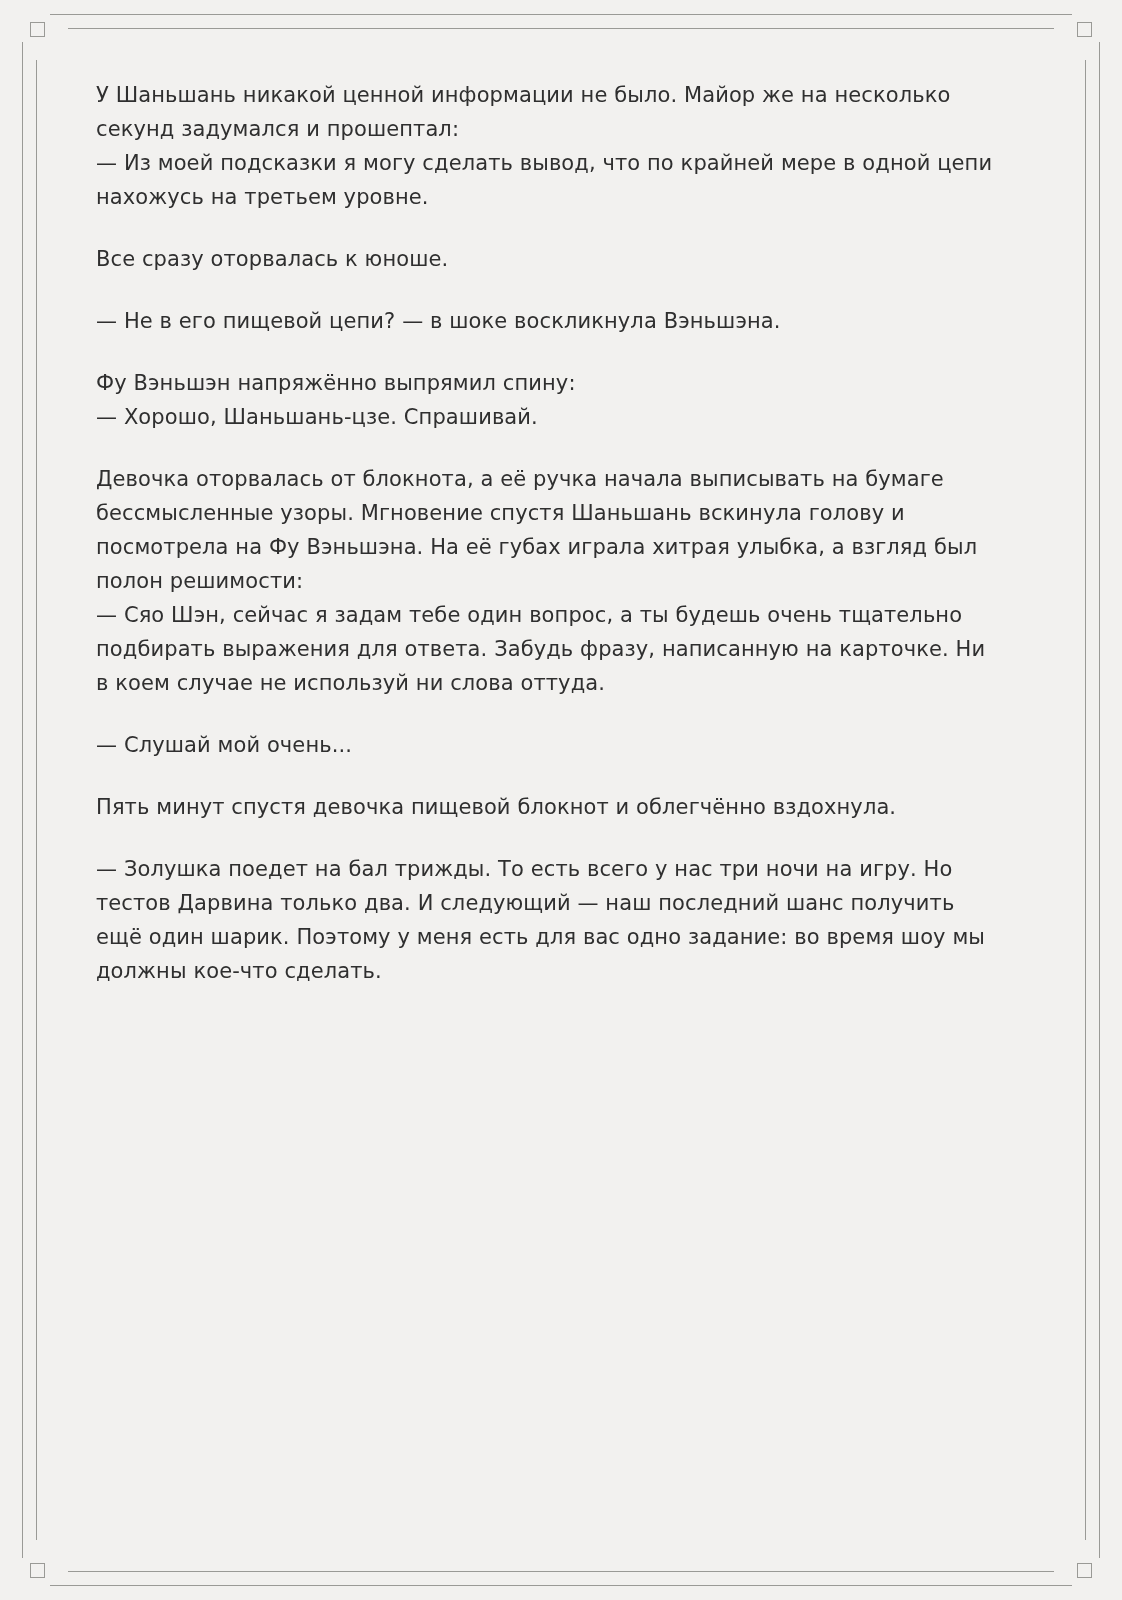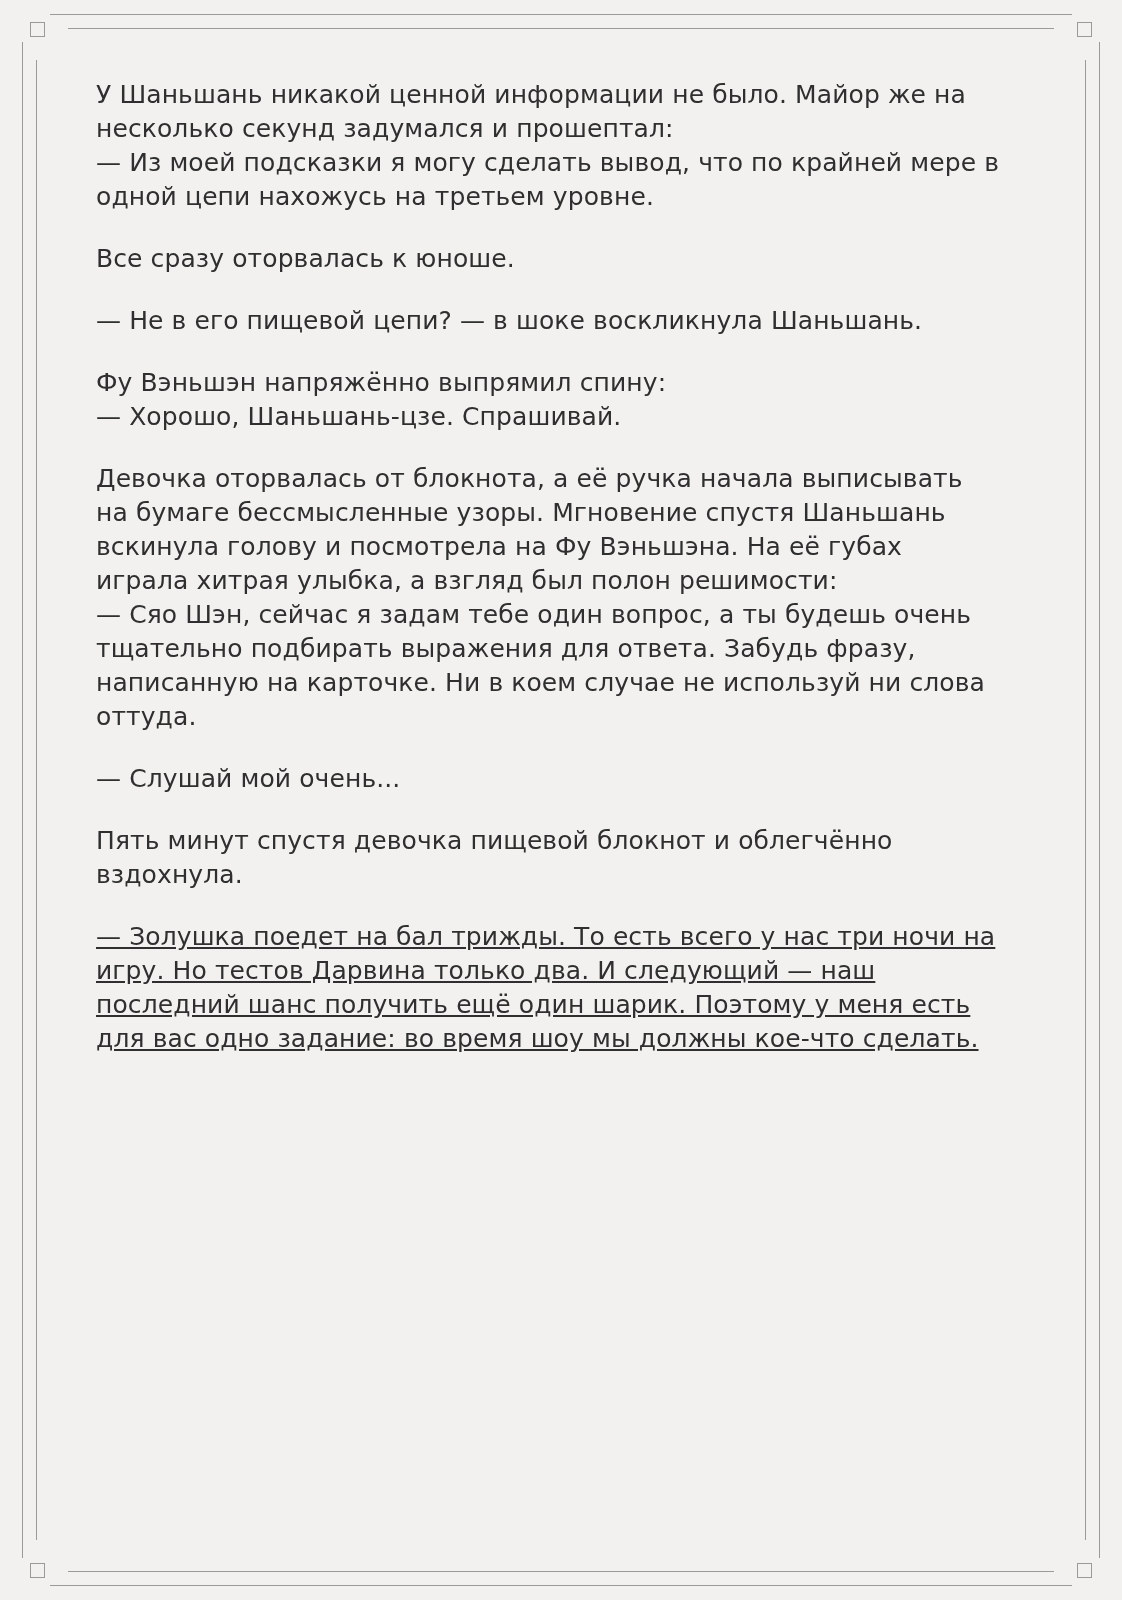--- a/index.html
+++ b/index.html
@@ -58,27 +58,27 @@
 
   
   .content {
     position: absolute;
     left: 96px;
     top: 78px;
     width: 906px;
   }
   p.para {
     margin: 0 0 28px 0;
-    font-size: 25px;
+    font-size: 21px;
     line-height: 34px;
     letter-spacing: 0.1px;
     color: #2f2f2f;
     white-space: pre-line;
   }
-  p.para:last-child { margin-bottom: 12px; text-decoration: underline; }
+  p.para:last-child { margin-bottom: 12px; }
 </style>
 </head>
 <body>
 
 <div class="page-frame">
   <div class="frame-line v fl-left-outer"></div>
   <div class="frame-line v fl-right-outer"></div>
   <div class="frame-line v fl-left-inner"></div>
   <div class="frame-line v fl-right-inner"></div>
   <div class="frame-line h fl-top-outer"></div>
@@ -89,21 +89,21 @@
   <div class="corner-box cb-tl"></div>
   <div class="corner-box cb-tr"></div>
   <div class="corner-box cb-bl"></div>
   <div class="corner-box cb-br"></div>
 </div>
 
 <div class="content">
   <p class="para">У Шаньшань никакой ценной информации не было. Майор же на несколько секунд задумался и прошептал:
 — Из моей подсказки я могу сделать вывод, что по крайней мере в одной цепи нахожусь на третьем уровне.</p>
   <p class="para">Все сразу оторвалась к юноше.</p>
-  <p class="para">— Не в его пищевой цепи? — в шоке воскликнула Шаньшань.</p>
+  <p class="para">— Не в его пищевой цепи? — в шоке воскликнула Вэньшэна.</p>
   <p class="para">Фу Вэньшэн напряжённо выпрямил спину:
 — Хорошо, Шаньшань-цзе. Спрашивай.</p>
   <p class="para">Девочка оторвалась от блокнота, а её ручка начала выписывать на бумаге бессмысленные узоры. Мгновение спустя Шаньшань вскинула голову и посмотрела на Фу Вэньшэна. На её губах играла хитрая улыбка, а взгляд был полон решимости:
 — Сяо Шэн, сейчас я задам тебе один вопрос, а ты будешь очень тщательно подбирать выражения для ответа. Забудь фразу, написанную на карточке. Ни в коем случае не используй ни слова оттуда.</p>
   <p class="para">— Слушай мой очень...</p>
   <p class="para">Пять минут спустя девочка пищевой блокнот и облегчённо вздохнула.</p>
   <p class="para">— Золушка поедет на бал трижды. То есть всего у нас три ночи на игру. Но тестов Дарвина только два. И следующий — наш последний шанс получить ещё один шарик. Поэтому у меня есть для вас одно задание: во время шоу мы должны кое-что сделать.</p>
 </div>
 
 </body></html>

